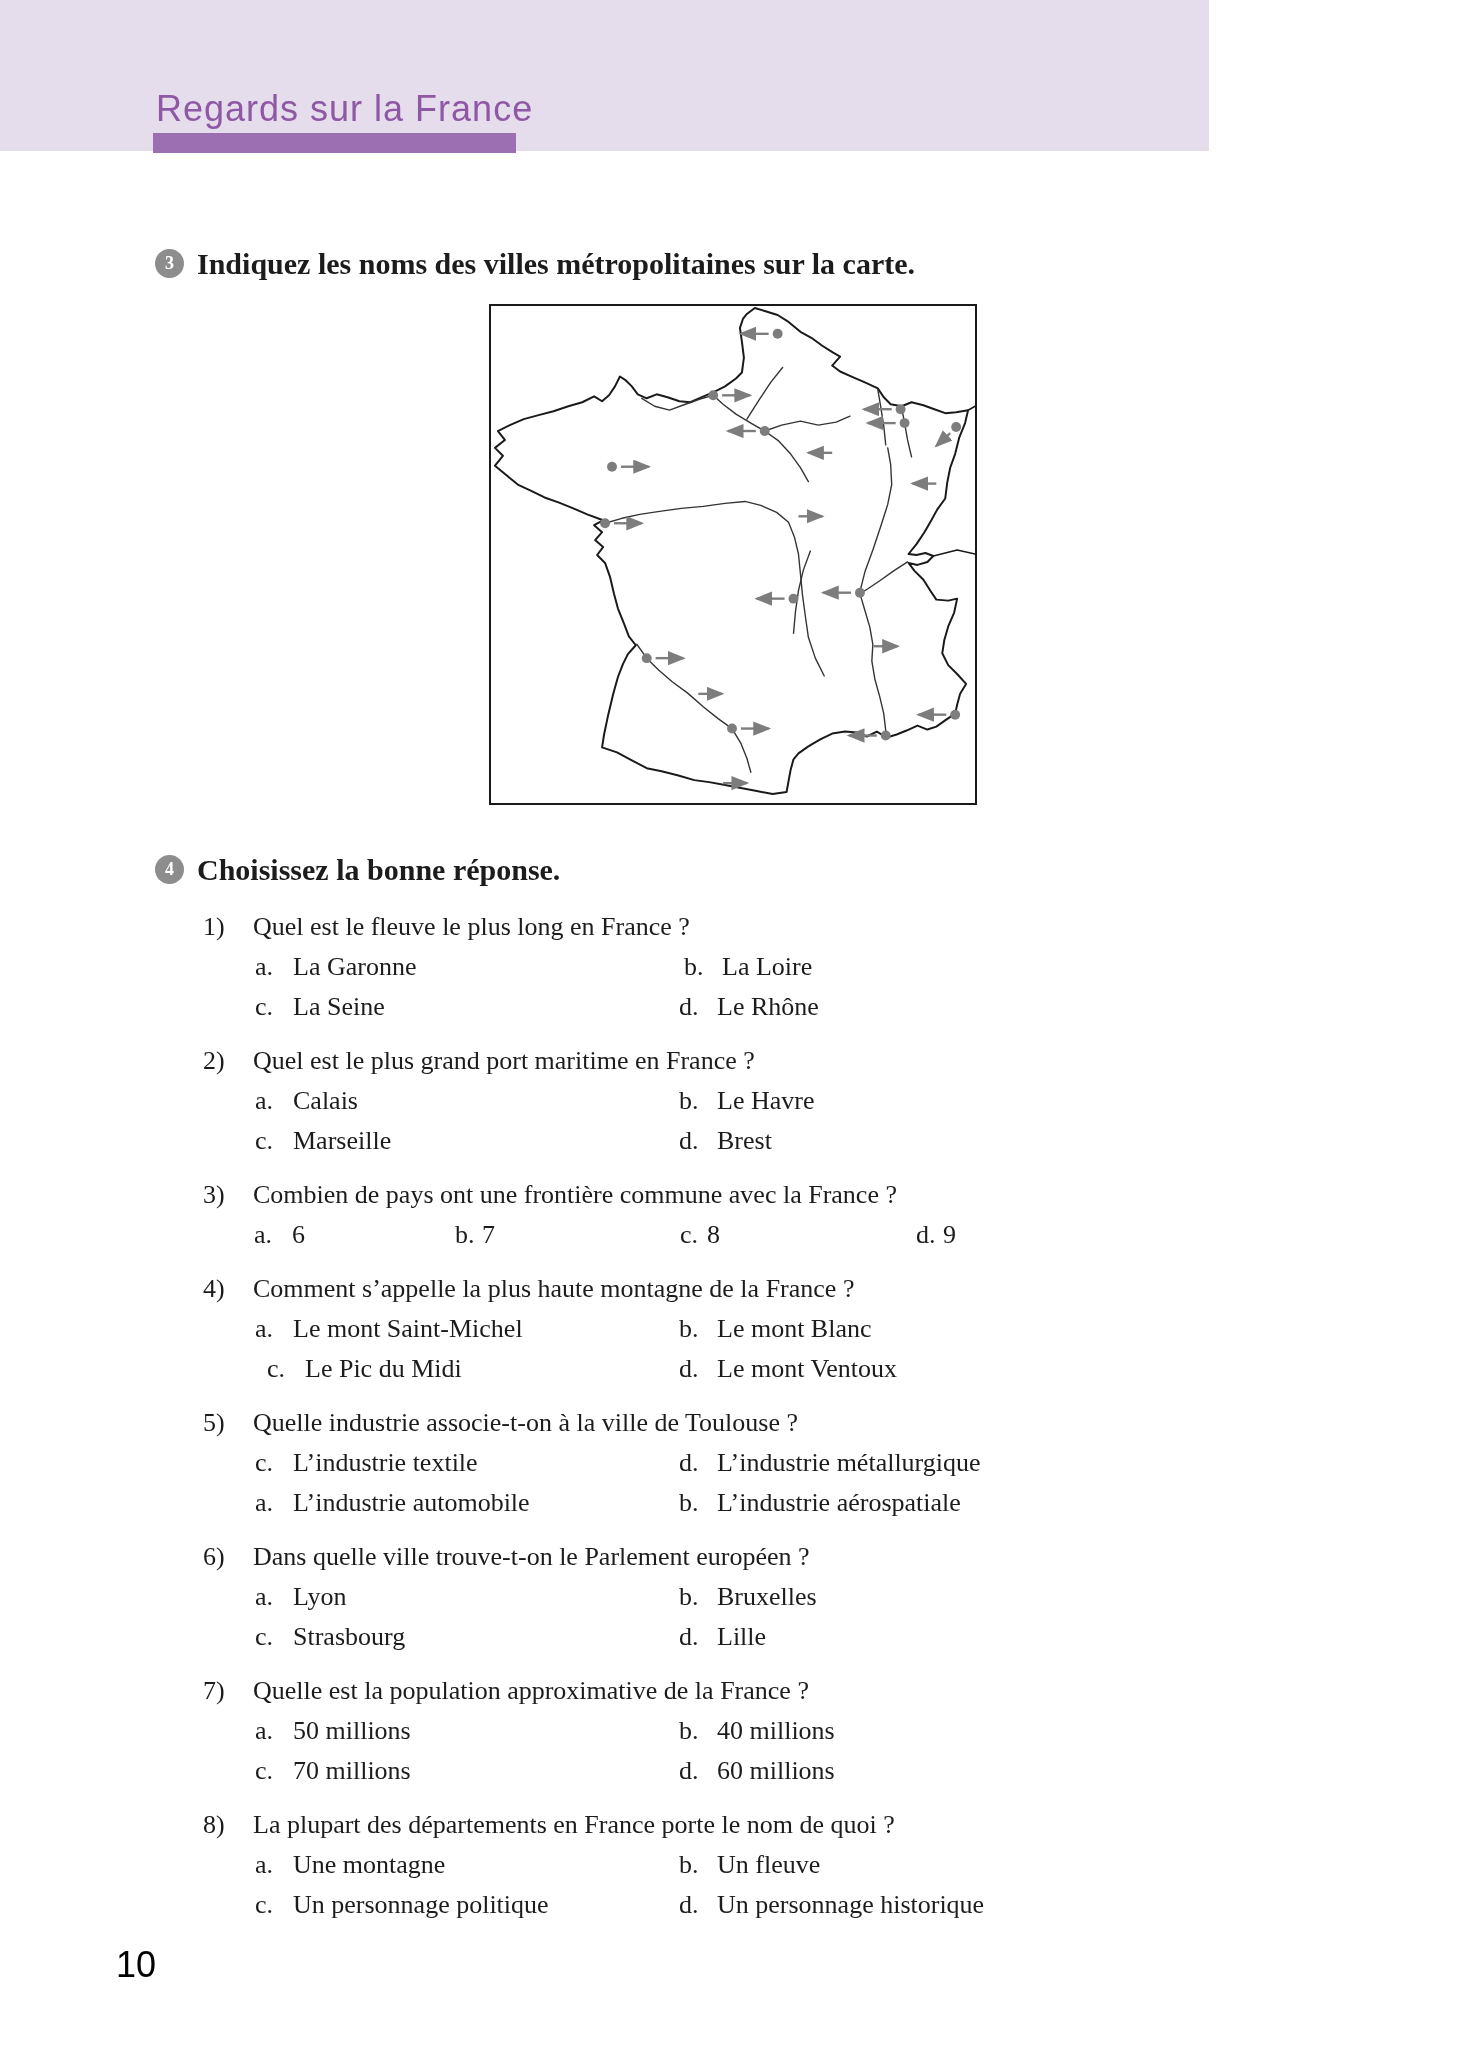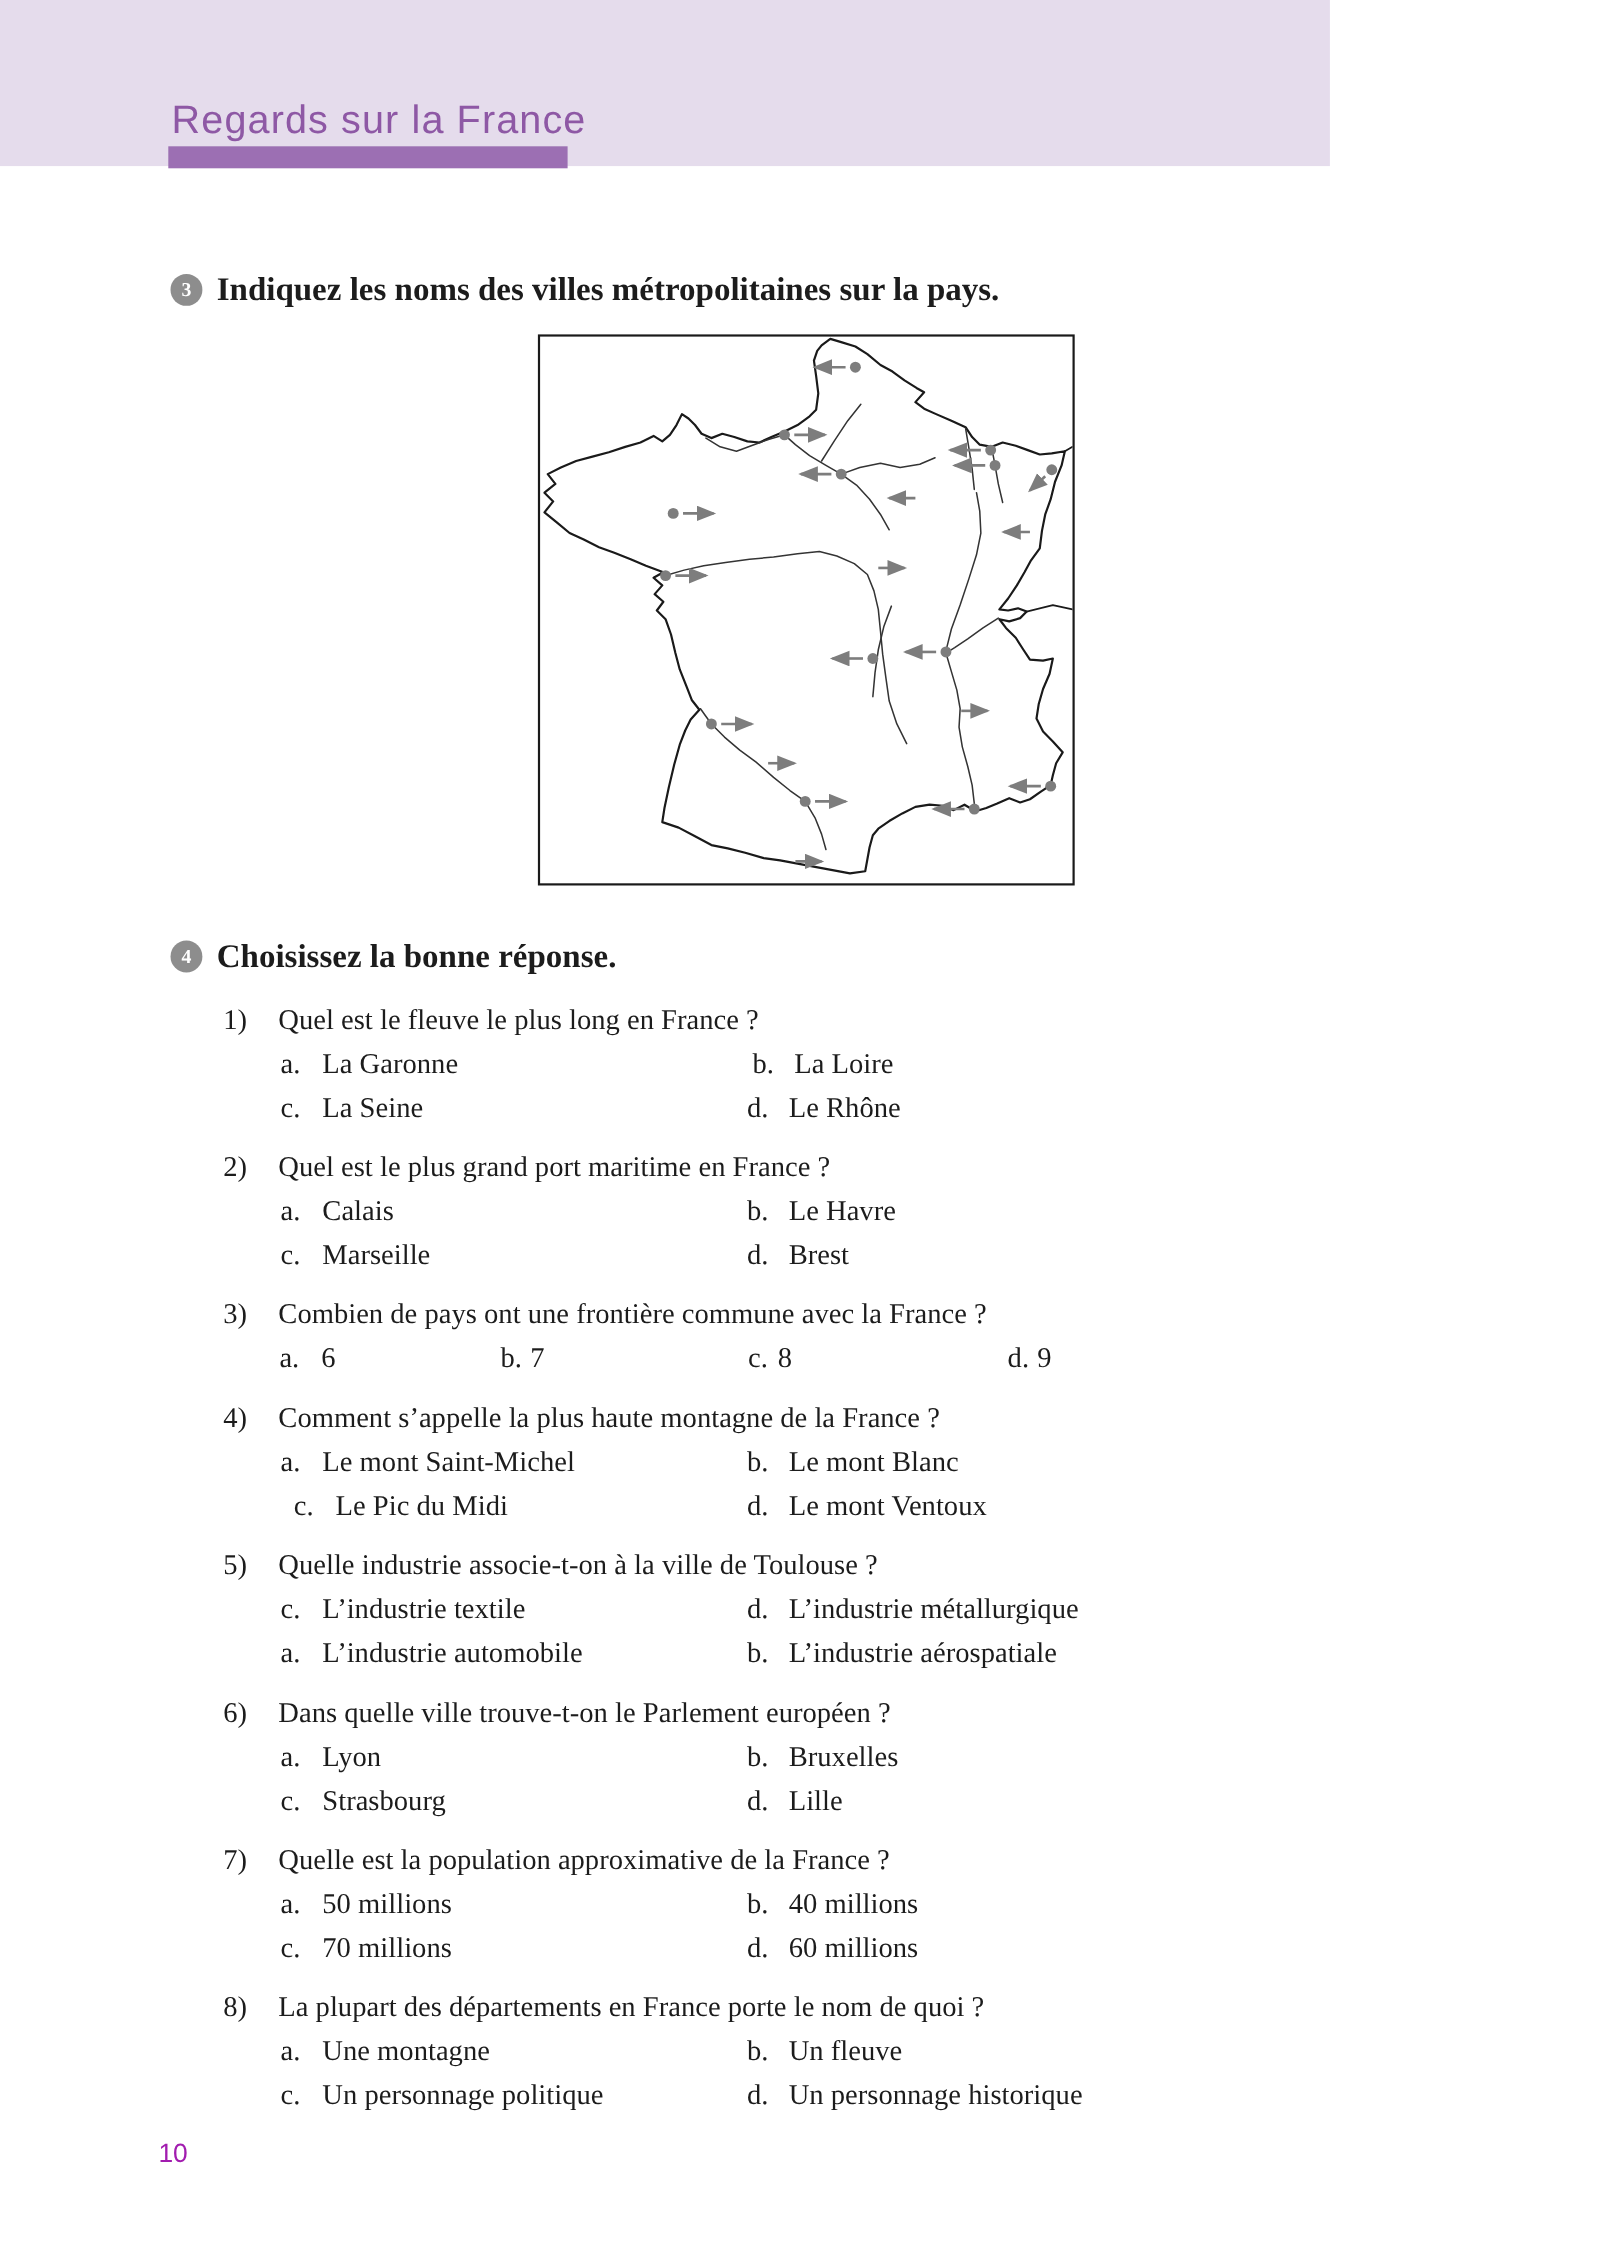--- a/index.html
+++ b/index.html
@@ -26,35 +26,35 @@
   
   .q-list{position:absolute;left:0;top:907px;width:1457px;font-size:26px;line-height:40px;}
   .q-block{margin-bottom:14px;}
   .q-line{height:40px;padding-left:203px;white-space:nowrap;}
   .q-num{display:inline-block;width:50px;}
   .opt-row{position:relative;height:40px;}
   .opt{position:absolute;top:0;white-space:nowrap;}
   .opt-letter{display:inline-block;}
 
   
-  .page-num{position:absolute;left:144px;top:1944px;font-family:"Liberation Sans","DejaVu Sans",sans-serif;
-            font-size:24px;color:#a21caf;}
+  .page-num{position:absolute;left:116px;top:1944px;font-family:"Liberation Sans","DejaVu Sans",sans-serif;
+            font-size:36px;color:#000000;}
 </style>
 </head>
 <body>
 
 <div class="page">
 
   <div class="header-band"></div>
   <div class="header-title">Regards sur la France</div>
   <div class="header-bar"></div>
 
   <div class="ex-heading" style="top:245px;">
     <span class="badge">3</span>
-    <span class="ex-title">Indiquez les noms des villes métropolitaines sur la pays.</span>
+    <span class="ex-title">Indiquez les noms des villes métropolitaines sur la carte.</span>
   </div>
 
   <div class="map-box">
     <svg viewBox="0 0 488 501" xmlns="http://www.w3.org/2000/svg">
       <defs>
         <marker id="ah" markerWidth="9" markerHeight="8" refX="6.5" refY="3" orient="auto">
           <path d="M0,0 L7.5,3 L0,6 z" fill="#7d7d7d"></path>
         </marker>
       </defs>
       <g fill="none" stroke="#1a1a1a" stroke-width="2" stroke-linejoin="round" stroke-linecap="round">

